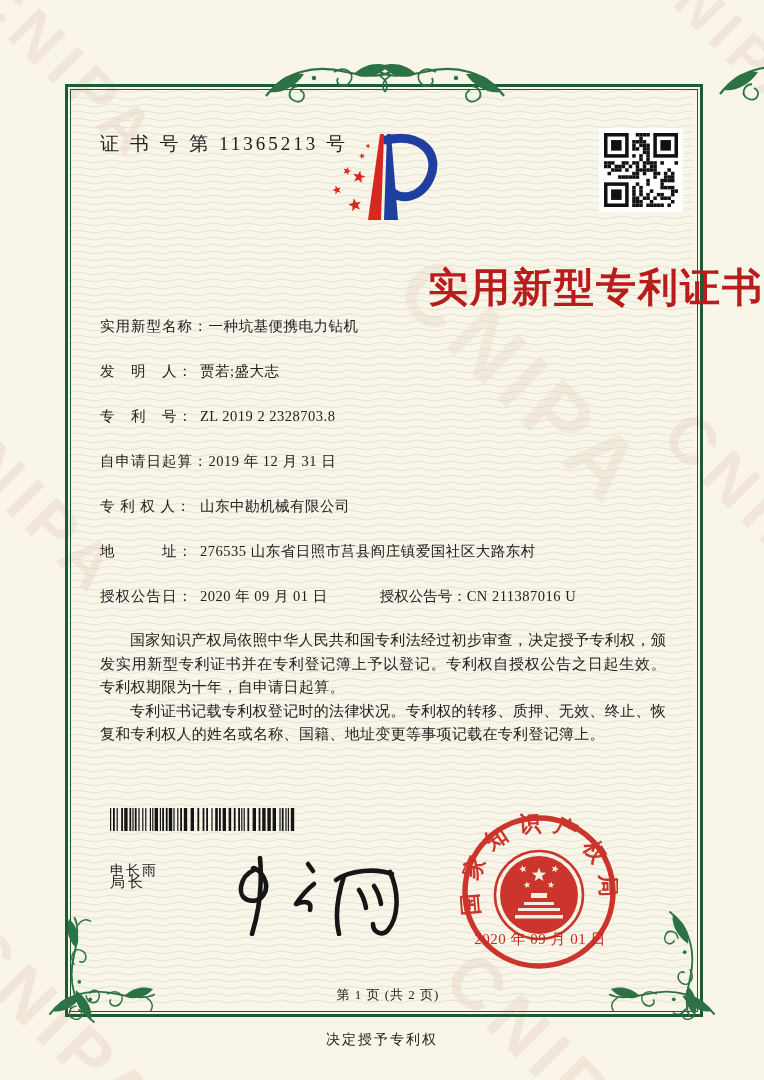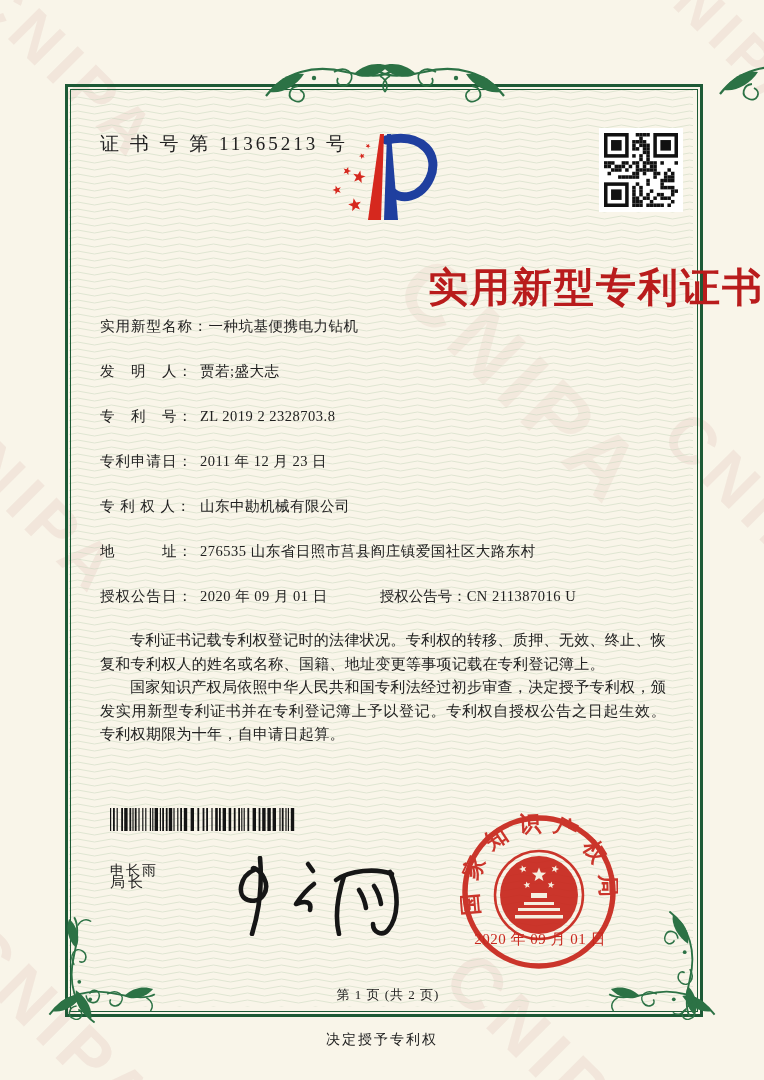--- a/index.html
+++ b/index.html
@@ -246,36 +246,36 @@
       <div class="frow">
         <span class="flabel">实用新型名称：</span><span class="fval">一种坑基便携电力钻机</span>
       </div>
       <div class="frow">
         <span class="flabel">发　明　人：</span><span class="fval">贾若;盛大志</span>
       </div>
       <div class="frow">
         <span class="flabel">专　利　号：</span><span class="fval">ZL 2019 2 2328703.8</span>
       </div>
       <div class="frow">
-        <span class="flabel">专利申请日：</span><span class="fval">2011 年 12 月 23 日</span>
+        <span class="flabel">自申请日起算：</span><span class="fval">2019 年 12 月 31 日</span>
       </div>
       <div class="frow">
         <span class="flabel">专 利 权 人：</span><span class="fval">山东中勘机械有限公司</span>
       </div>
       <div class="frow">
         <span class="flabel">地　　　址：</span><span class="fval">276535 山东省日照市莒县阎庄镇爱国社区大路东村</span>
       </div>
       <div class="frow">
         <span><span class="flabel">授权公告日：</span><span class="fval">2020 年 09 月 01 日</span></span><span class="fgroup2"><span class="flabel2">授权公告号：</span><span class="fval">CN 211387016 U</span></span>
       </div>
     </div>
 
     <div class="body-text">
+      <p>国家知识产权局依照中华人民共和国专利法经过初步审查，决定授予专利权，颁发实用新型专利证书并在专利登记簿上予以登记。专利权自授权公告之日起生效。专利权期限为十年，自申请日起算。</p>
       <p>专利证书记载专利权登记时的法律状况。专利权的转移、质押、无效、终止、恢复和专利权人的姓名或名称、国籍、地址变更等事项记载在专利登记簿上。</p>
-      <p>国家知识产权局依照中华人民共和国专利法经过初步审查，决定授予专利权，颁发实用新型专利证书并在专利登记簿上予以登记。专利权自授权公告之日起生效。专利权期限为十年，自申请日起算。</p>
     </div>
 
     <svg class="barcode" id="barcode-svg" width="188" height="23" viewBox="0 0 188 23">
         <rect x="0.0" y="0" width="1.2" height="23" fill="#141414"></rect>
         <rect x="3.0" y="0" width="1.8" height="23" fill="#141414"></rect>
         <rect x="6.6" y="0" width="1.2" height="23" fill="#141414"></rect>
         <rect x="11.2" y="0" width="1.8" height="23" fill="#141414"></rect>
         <rect x="14.2" y="0" width="3.4" height="23" fill="#141414"></rect>
         <rect x="19.4" y="0" width="1.8" height="23" fill="#141414"></rect>
         <rect x="22.4" y="0" width="1.2" height="23" fill="#141414"></rect>

